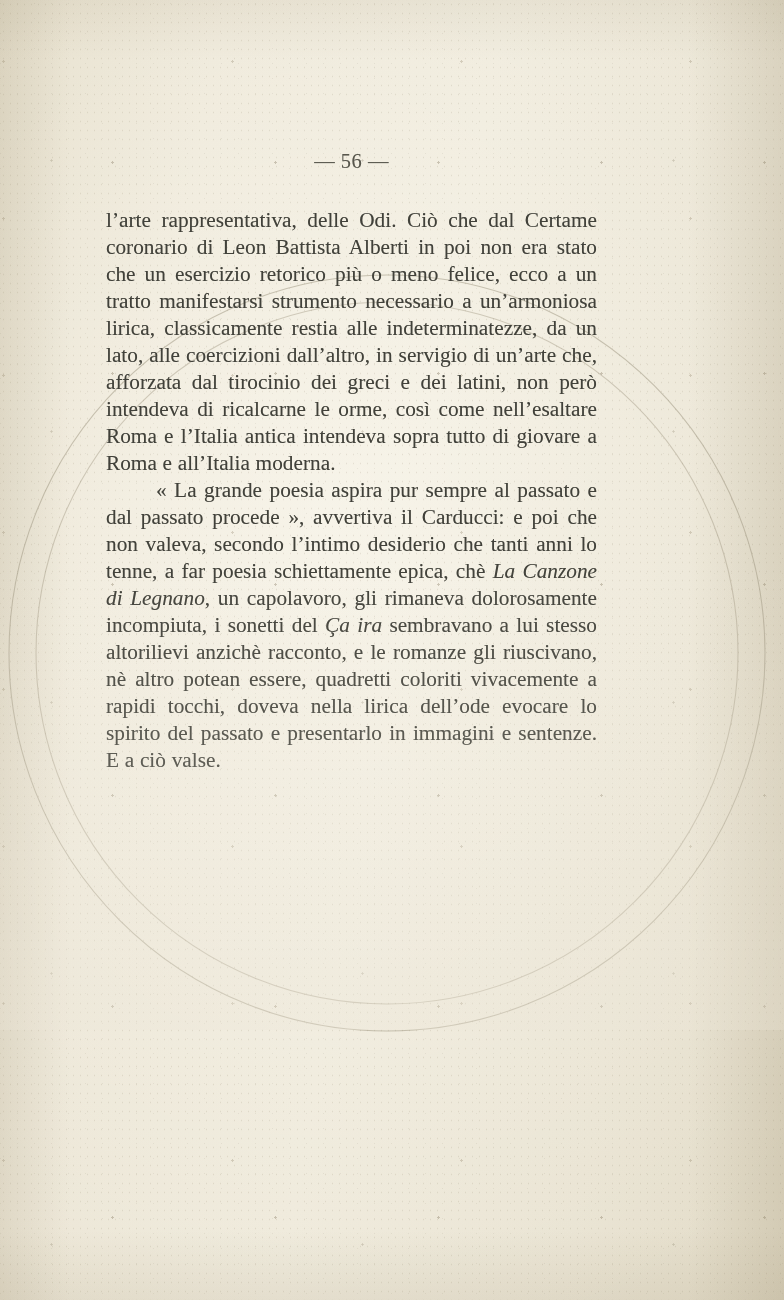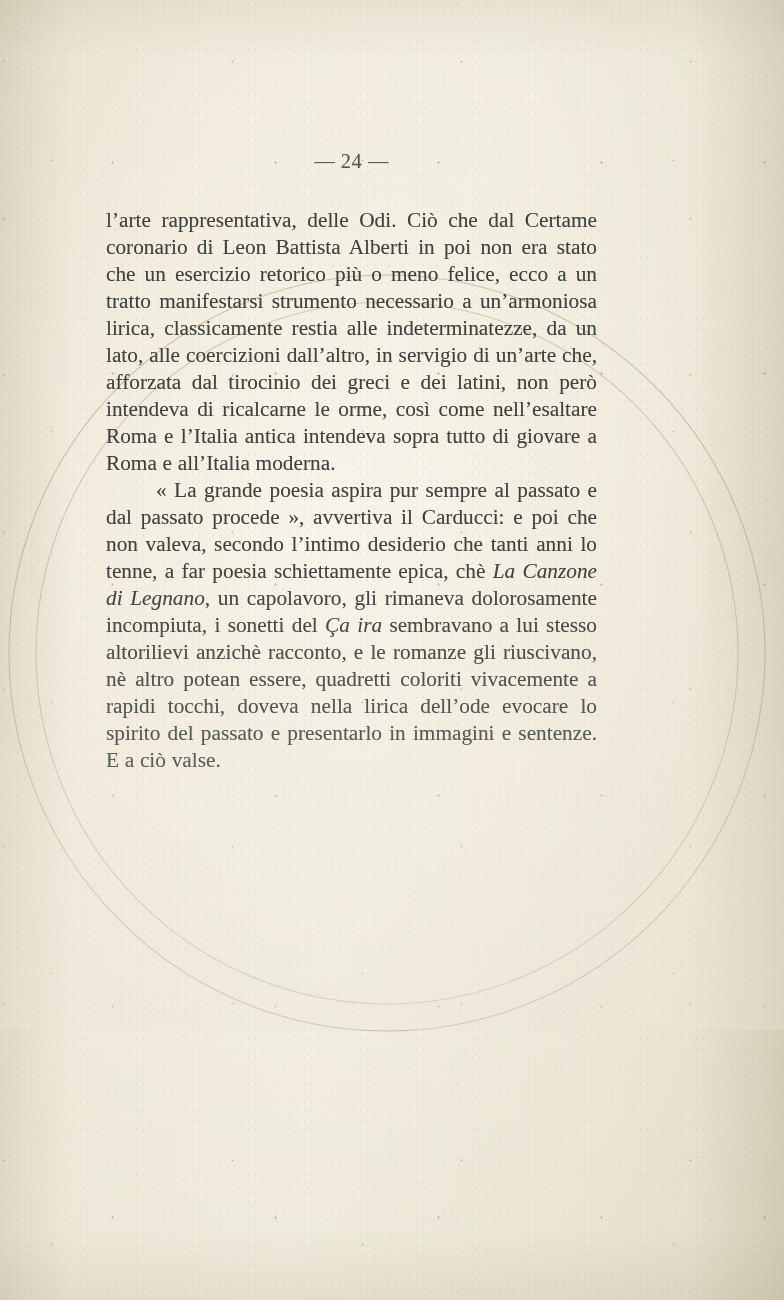--- a/index.html
+++ b/index.html
@@ -150,21 +150,21 @@
   <div id="grain"></div>
   <div id="specks"></div>
 
   <svg id="stamp-ghost" viewBox="0 0 784 1300" preserveAspectRatio="none" aria-hidden="true">
     <circle class="outer" cx="387" cy="653" r="378"></circle>
     <circle class="inner" cx="387" cy="653" r="351"></circle>
   </svg>
 
   <div id="textblock">
 
-    <div class="folio">— 24 —</div>
+    <div class="folio">— 56 —</div>
 
     <p class="para"><span>l’arte rappresentativa, delle Odi. Ciò che dal Certame coronario di Leon Battista Alberti in poi non era stato che un esercizio retorico più o meno felice, ecco a un tratto manifestarsi strumento necessario a un’armoniosa lirica, classicamente restia alle indeterminatezze, da un lato, alle coercizioni dall’altro, in servigio di un’arte che, afforzata dal tirocinio dei greci e dei latini, non però intendeva di ricalcarne le orme, così come nell’esaltare Roma e l’Italia antica intendeva sopra tutto di giovare a Roma e all’Italia moderna.</span></p>
 
     <p class="para indent"><span>« La grande poesia aspira pur sempre al passato e dal passato procede », avvertiva il Carducci: e poi che non valeva, secondo l’intimo desiderio che tanti anni lo tenne, a far poesia schiettamente epica, chè </span><i>La Canzone di Legnano</i><span>, un capolavoro, gli rimaneva dolorosamente incompiuta, i sonetti del </span><i>Ça ira</i><span> sembravano a lui stesso altorilievi anzichè racconto, e le romanze gli riuscivano, nè altro potean essere, quadretti coloriti vivacemente a rapidi tocchi, doveva nella lirica dell’ode evocare lo spirito del passato e presentarlo in immagini e sentenze. E a ciò valse.</span></p>
 
   </div>
 
   <div id="inkfade"></div>
   <div id="vignette"></div>
 

